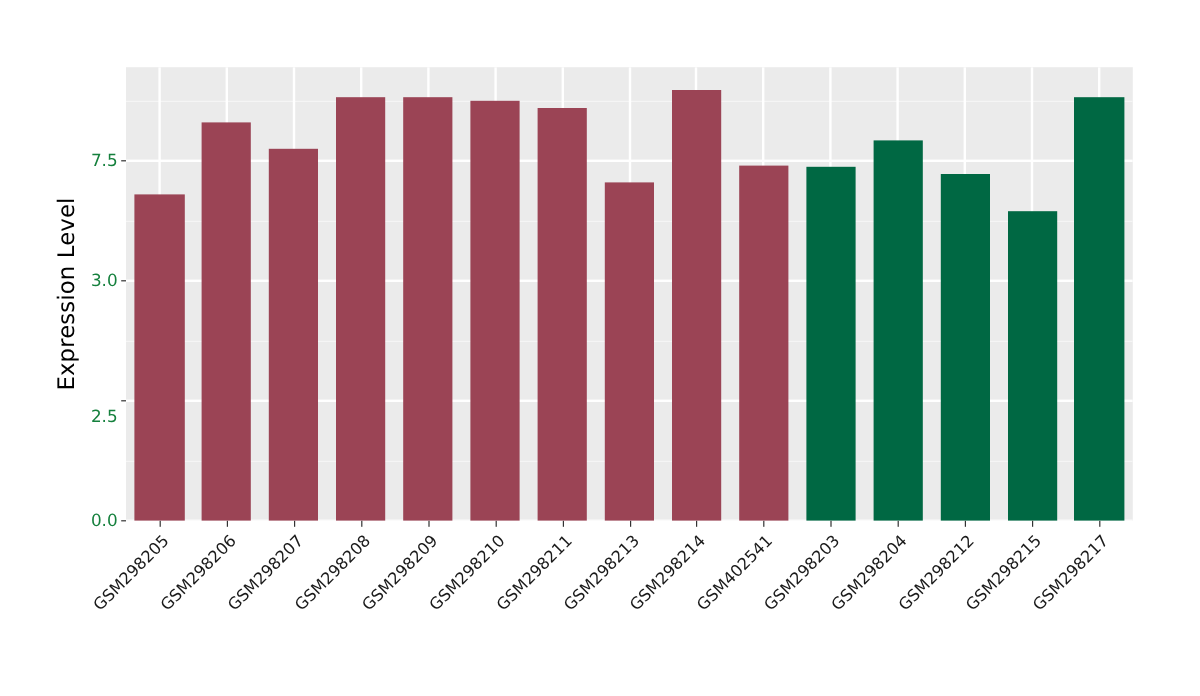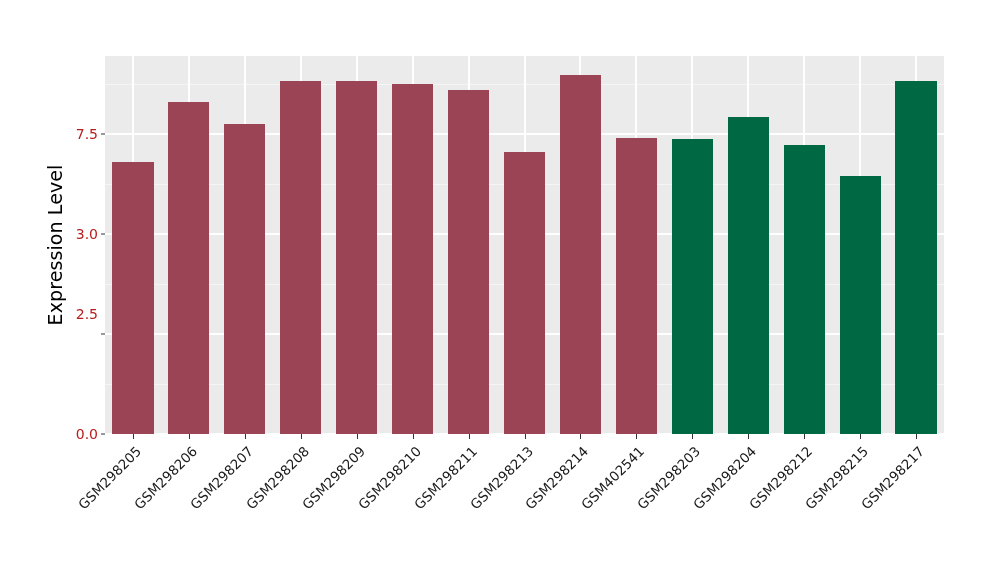--- a/index.html
+++ b/index.html
@@ -47,21 +47,21 @@
     left: 66px;
     top: 0;
     width: 36px;
     height: 580px;
   }
   .y-tick-label {
     position: absolute;
     right: 4px;
     transform: translateY(-50%);
     font-size: 14px;
-    color: #b91c1c;
+    color: #15803d;
     white-space: nowrap;
     text-align: right;
   }
   .y-tick-mark {
     position: absolute;
     left: 101px;
     width: 4px;
     height: 1px;
     background: #333333;
     transform: translateY(-0.5px);
@@ -127,21 +127,21 @@
 <body>
 
 <div id="chart-root">
 
   <div class="y-axis-title">
     <span>Expression Level</span>
   </div>
 
   <div class="y-tick-labels" id="y-ticks">
       <div class="y-tick-label" style="top: 434px;">0.0</div>
-      <div class="y-tick-label" style="top: 314px;">2.5</div>
+      <div class="y-tick-label" style="top: 348px;">2.5</div>
       <div class="y-tick-label" style="top: 234px;">3.0</div>
       <div class="y-tick-label" style="top: 134px;">7.5</div>
     </div>
 
   <div id="panel">
       <div class="grid-line-minor" style="top: 328px;"></div>
       <div class="grid-line-minor" style="top: 228px;"></div>
       <div class="grid-line-minor" style="top: 128px;"></div>
       <div class="grid-line-minor" style="top: 28px;"></div>
       <div class="grid-line-major" style="top: 377px;"></div>

